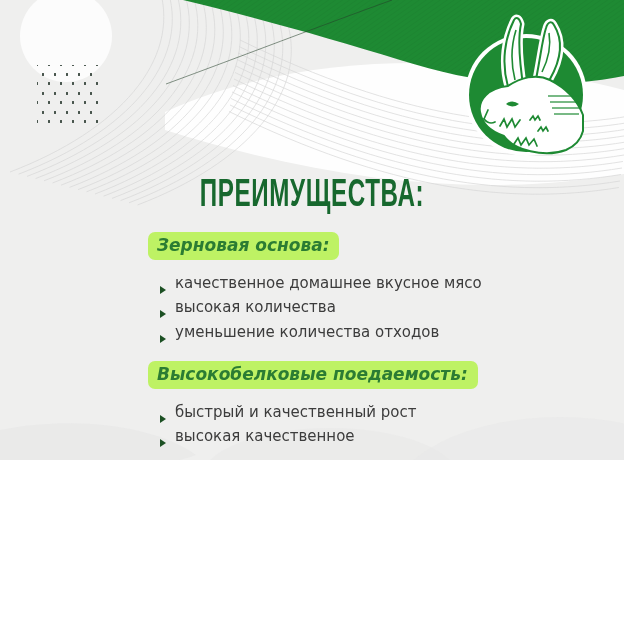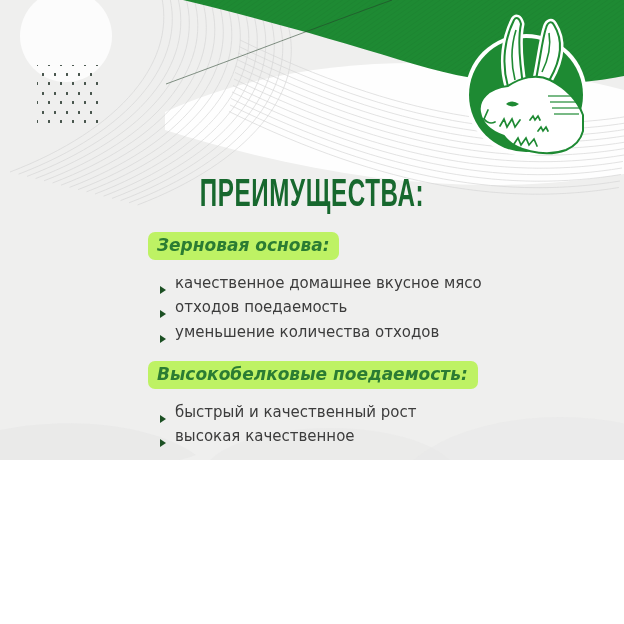--- a/index.html
+++ b/index.html
@@ -176,21 +176,21 @@
     <span class="pill">
       <span>Зерновая основа:</span>
     </span>
     <ul class="blist">
       <li>
           <span class="tri"></span>
           <span>качественное домашнее вкусное мясо</span>
         </li>
       <li>
           <span class="tri"></span>
-          <span>отходов поедаемость</span>
+          <span>высокая количества</span>
         </li>
       <li>
           <span class="tri"></span>
           <span>уменьшение количества отходов</span>
         </li>
     </ul>
   </div>
 
   <div class="section s2">
     <span class="pill">

